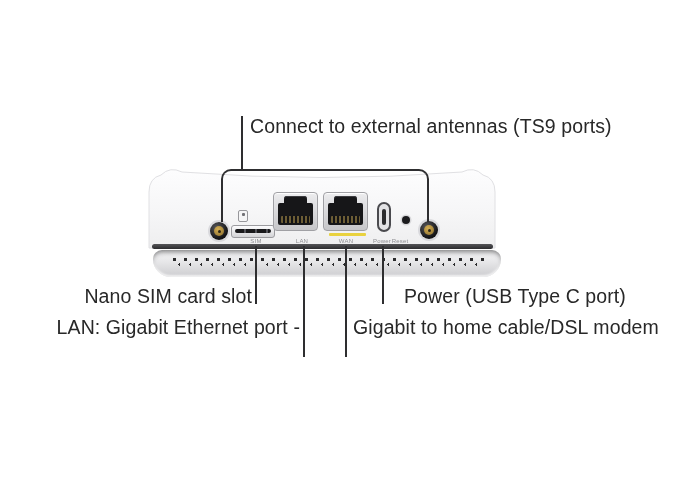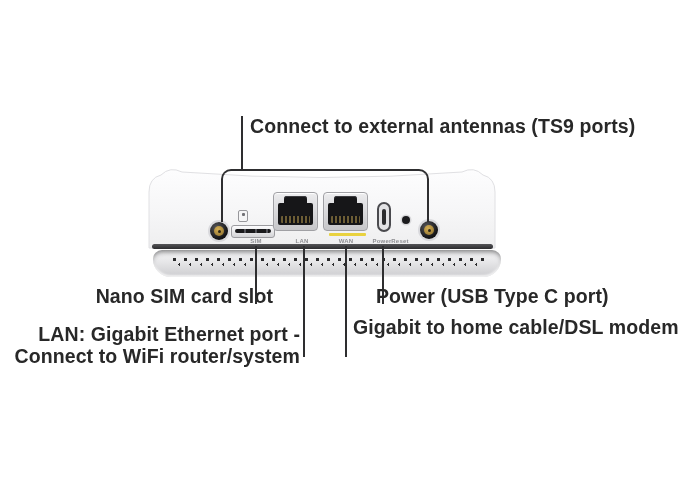--- a/index.html
+++ b/index.html
@@ -1,29 +1,28 @@
 <!DOCTYPE html>
 <html style="--callout-line: #2e2e30; --callout-text: #282828; --device-label-text: #8e8e92; --wan-accent: #e9d23f; --antenna-gold: #8a6d2c; --port-dark: #161618; --base-dark: #2c2c2e;"><head>
 <meta charset="utf-8">
 <style>
   html,body{margin:0;padding:0;background:#fff;}
   .canvas{
     position:relative;width:700px;height:400px;background:#fff;overflow:hidden;
     font-family:"Liberation Sans","DejaVu Sans",sans-serif;
-    font-weight:bold;
   }
   
   .txt{
     position:absolute;color:var(--callout-text,#282828);
     font-size:19.5px;line-height:21.5px;letter-spacing:.1px;white-space:nowrap;
   }
   .txt.antennas{left:250px;top:116px;}
-  .txt.simtxt{right:427px;top:286px;text-align:right;}
-  .txt.powertxt{left:376px;top:286px;}
-  .txt.lantxt{right:400px;top:324px;text-align:right;}
+  .txt.simtxt{right:448px;top:286px;text-align:right;}
+  .txt.powertxt{left:404px;top:286px;}
+  .txt.lantxt{right:400px;top:317px;text-align:center;}
   .txt.wantxt{left:353px;top:317px;text-align:left;}
   
   .vline{position:absolute;width:2px;background:var(--callout-line,#2e2e30);}
   .tickline{left:241px;top:116px;height:54px;}
   .simline{left:255px;top:246px;height:58px;}
   .lanline{left:303px;top:246px;height:111px;}
   .wanline{left:345px;top:246px;height:111px;}
   .powerline{left:382px;top:246px;height:58px;}
   .bracket{
     position:absolute;left:221px;top:169px;width:208px;height:53px;
@@ -197,19 +196,18 @@
   <div class="vline simline"></div>
   <div class="vline lanline"></div>
   <div class="vline wanline"></div>
   <div class="vline powerline"></div>
 
   <div class="txt antennas">Connect to external antennas (TS9 ports)</div>
   <div class="txt simtxt">Nano SIM card slot</div>
   <div class="txt powertxt">Power (USB Type C port)</div>
   <div class="txt lantxt">
     <div>LAN: Gigabit Ethernet port -</div>
-    <div>Connect to WiFi router/system</div>
   </div>
   <div class="txt wantxt">
     <div>Gigabit to home cable/DSL modem</div>
   </div>
 
 </div>
 
 </body></html>

